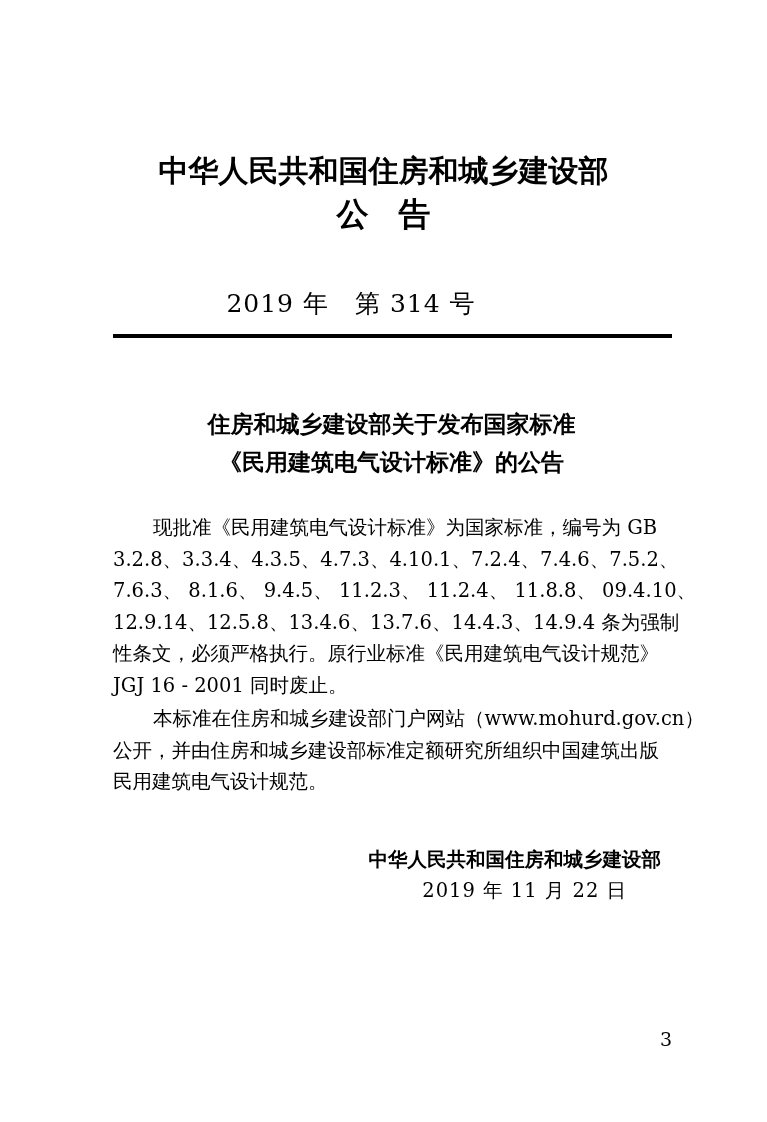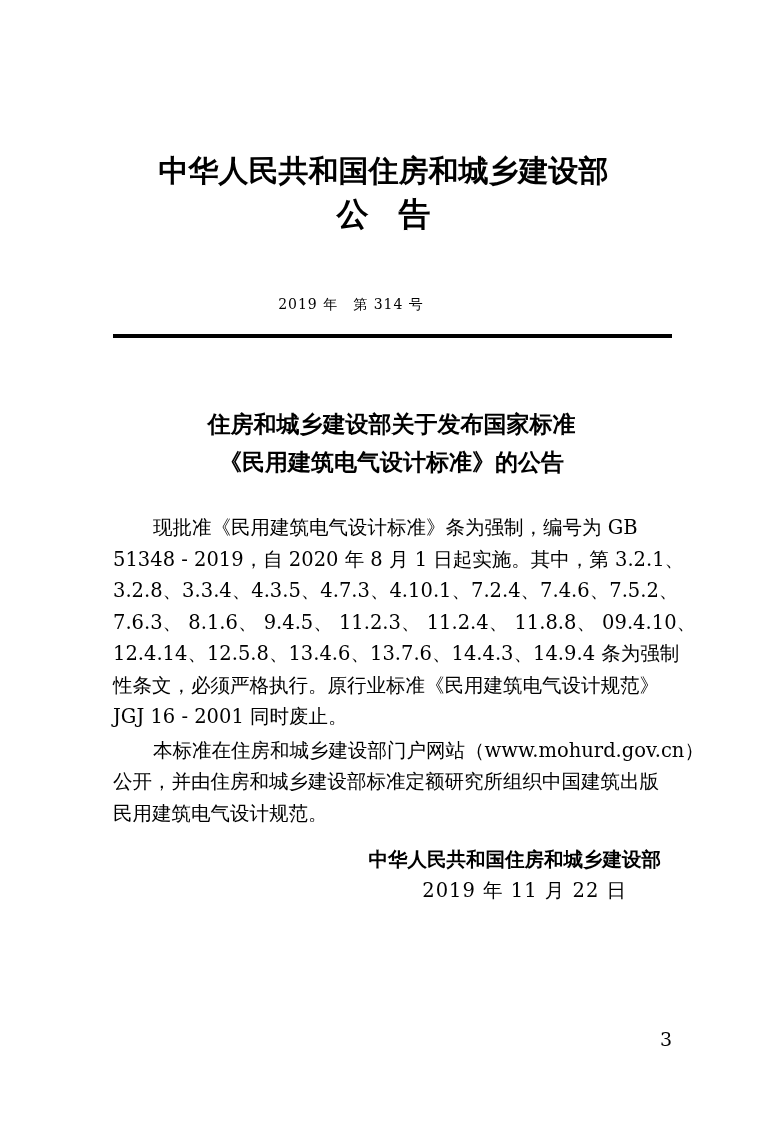--- a/index.html
+++ b/index.html
@@ -52,21 +52,21 @@
   }
 
   
   .issue-line {
     position: absolute;
     left: 0;
     top: 290px;
     width: 702px;
     text-align: center;
     font-family: "DejaVu Serif", "Liberation Serif", serif;
-    font-size: 14px;
+    font-size: 25px;
     line-height: 28px;
     letter-spacing: 1px;
     color: #000;
   }
 
   
   .divider {
     position: absolute;
     left: 113px;
     top: 334px;
@@ -173,25 +173,24 @@
   <div class="divider"></div>
 
   <div class="ann-heading">
     <span class="ann-heading-line">住房和城乡建设部关于发布国家标准</span>
     <span class="ann-heading-line">《民用建筑电气设计标准》的公告</span>
   </div>
 
   <div class="body-block">
 
     <p class="para">
-      <span class="para-line indent">现批准《民用建筑电气设计标准》条为强制，编号为 GB</span>
-      <span class="para-line">51348 - 2019，自 2020 年 8 月 1 日起实施。其中，第 3.2.1、</span>
+      <span class="para-line indent">现批准《民用建筑电气设计标准》为国家标准，编号为 GB</span>
       <span class="para-line">3.2.8、3.3.4、4.3.5、4.7.3、4.10.1、7.2.4、7.4.6、7.5.2、</span>
       <span class="para-line">7.6.3、 8.1.6、 9.4.5、 11.2.3、 11.2.4、 11.8.8、 09.4.10、</span>
-      <span class="para-line">12.4.14、12.5.8、13.4.6、13.7.6、14.4.3、14.9.4 条为强制</span>
+      <span class="para-line">12.9.14、12.5.8、13.4.6、13.7.6、14.4.3、14.9.4 条为强制</span>
       <span class="para-line">性条文，必须严格执行。原行业标准《民用建筑电气设计规范》</span>
       <span class="para-line">JGJ 16 - 2001 同时废止。</span>
     </p>
 
     <p class="para">
       <span class="para-line indent">本标准在住房和城乡建设部门户网站（www.mohurd.gov.cn）</span>
       <span class="para-line">公开，并由住房和城乡建设部标准定额研究所组织中国建筑出版</span>
       <span class="para-line">民用建筑电气设计规范。</span>
     </p>
 

